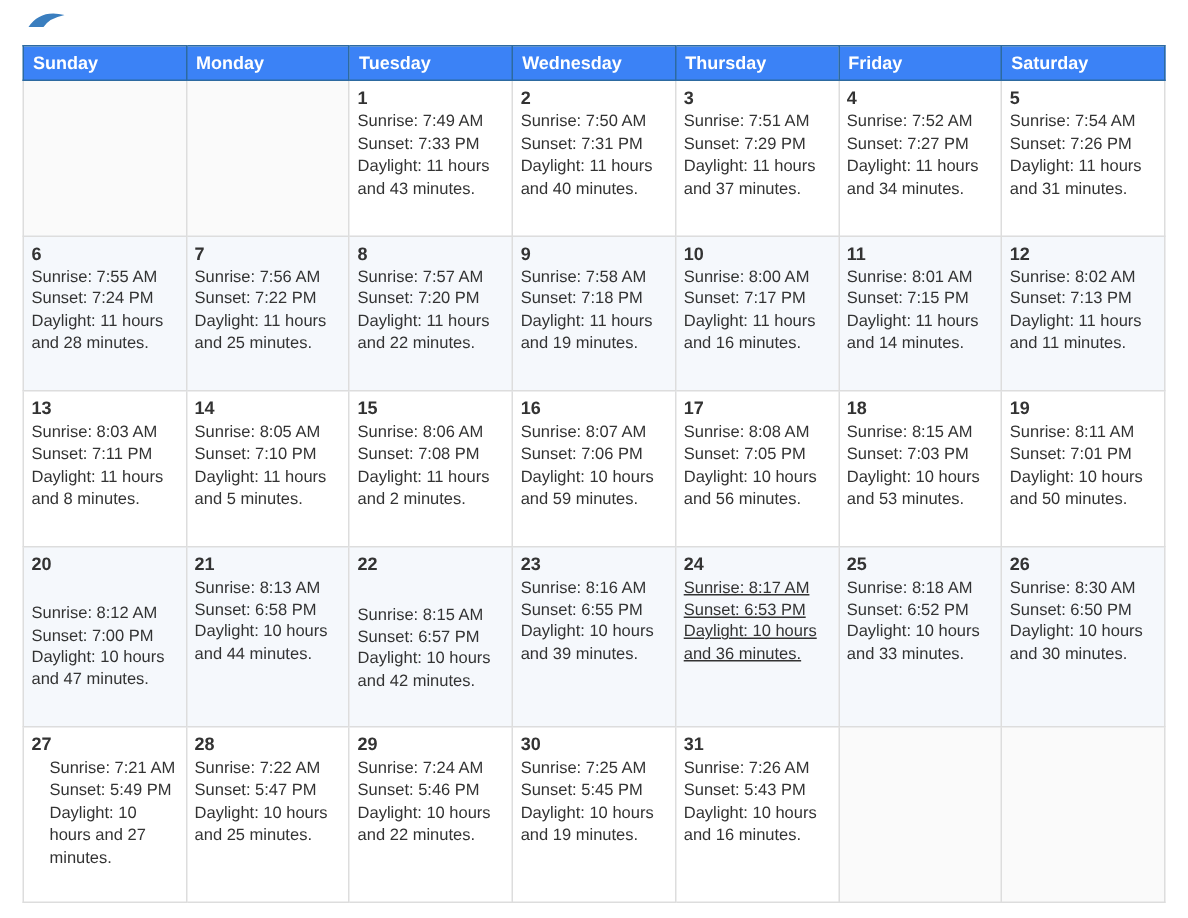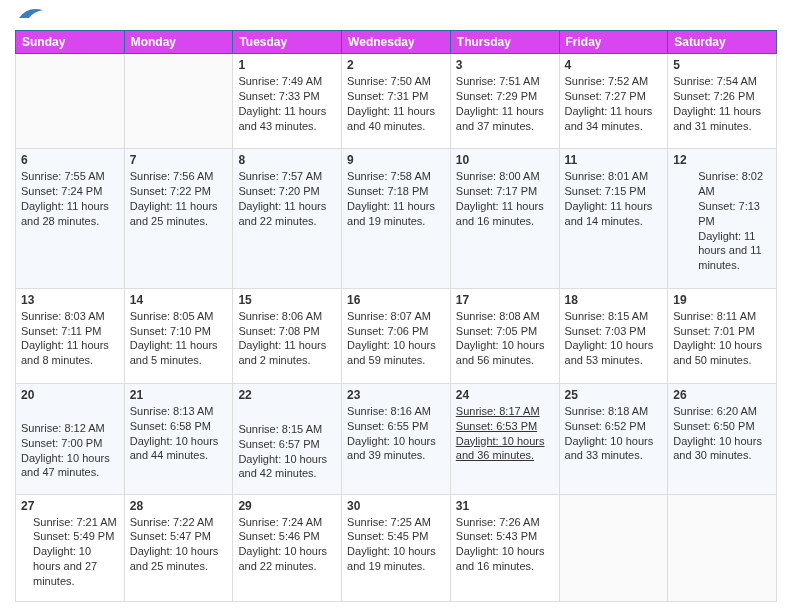--- a/index.html
+++ b/index.html
@@ -52,21 +52,21 @@
       color: #555;
     }
     .calendar {
       flex: 1;
       border: 1px solid #ccc;
       border-collapse: collapse;
       width: 100%;
       table-layout: fixed;
     }
     .calendar th {
-      background-color: #d946ef;
+      background-color: #3b82f6;
       color: #fff;
       text-align: left;
       padding: 4px 6px;
       font-size: 12px;
       font-weight: bold;
       border: 1px solid #2d6aa0;
     }
     .calendar td {
       vertical-align: top;
       padding: 4px 5px;
@@ -194,21 +194,21 @@
 Daylight: 11 hours and 16 minutes.</div>
           </td>
           <td>
             <span class="day-num">11</span>
             <div class="cell-text" style="white-space: pre-line;">Sunrise: 8:01 AM
 Sunset: 7:15 PM
 Daylight: 11 hours and 14 minutes.</div>
           </td>
           <td>
             <span class="day-num">12</span>
-            <div class="cell-text" style="white-space: pre-line; margin-left: 25px;">Sunrise: 8:02 AM
+            <div class="cell-text" style="white-space: pre-line;">Sunrise: 8:02 AM
 Sunset: 7:13 PM
 Daylight: 11 hours and 11 minutes.</div>
           </td>
         </tr>
         <tr>
           <td>
             <span class="day-num">13</span>
             <div class="cell-text" style="white-space: pre-line;">Sunrise: 8:03 AM
 Sunset: 7:11 PM
 Daylight: 11 hours and 8 minutes.</div>
@@ -282,21 +282,21 @@
 Daylight: 10 hours and 36 minutes.</div>
           </td>
           <td>
             <span class="day-num">25</span>
             <div class="cell-text" style="white-space: pre-line;">Sunrise: 8:18 AM
 Sunset: 6:52 PM
 Daylight: 10 hours and 33 minutes.</div>
           </td>
           <td>
             <span class="day-num">26</span>
-            <div class="cell-text" style="white-space: pre-line;">Sunrise: 6:20 AM
+            <div class="cell-text" style="white-space: pre-line;">Sunrise: 8:30 AM
 Sunset: 6:50 PM
 Daylight: 10 hours and 30 minutes.</div>
           </td>
         </tr>
         <tr>
           <td>
             <span class="day-num">27</span>
             <div class="cell-text" style="white-space: pre-line; margin-left: 12px;">Sunrise: 7:21 AM
 Sunset: 5:49 PM
 Daylight: 10 hours and 27 minutes.</div>

